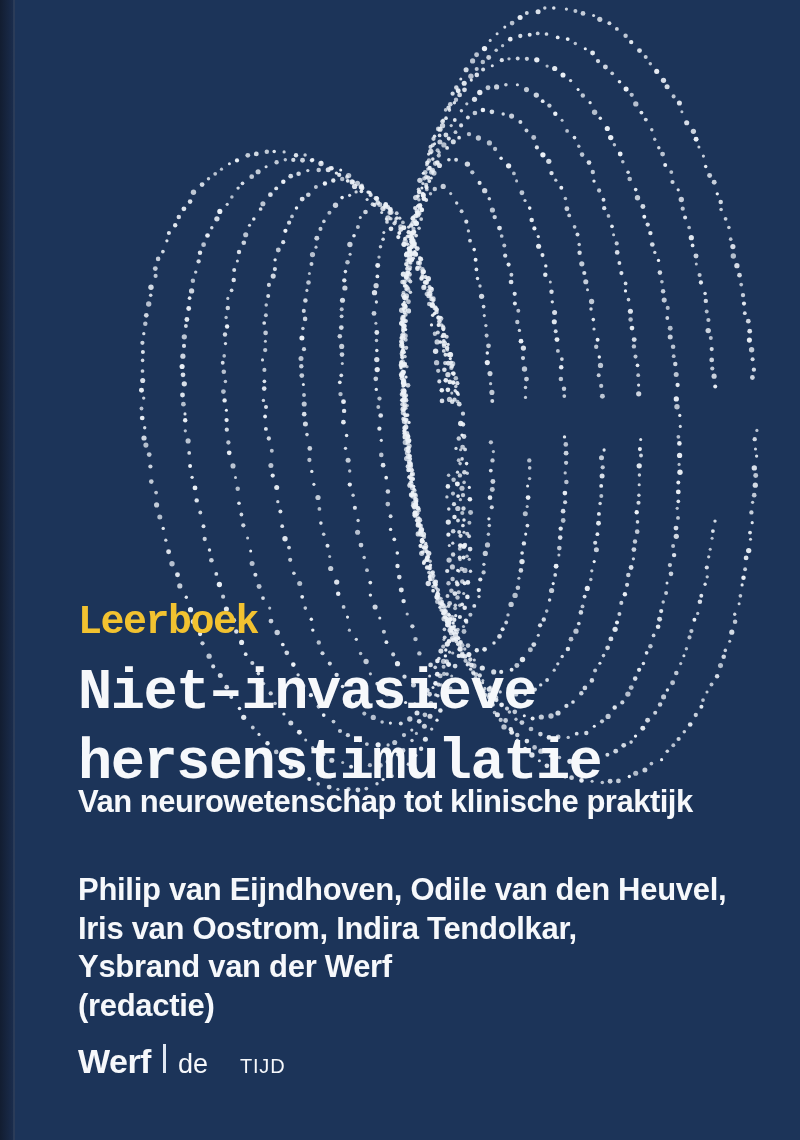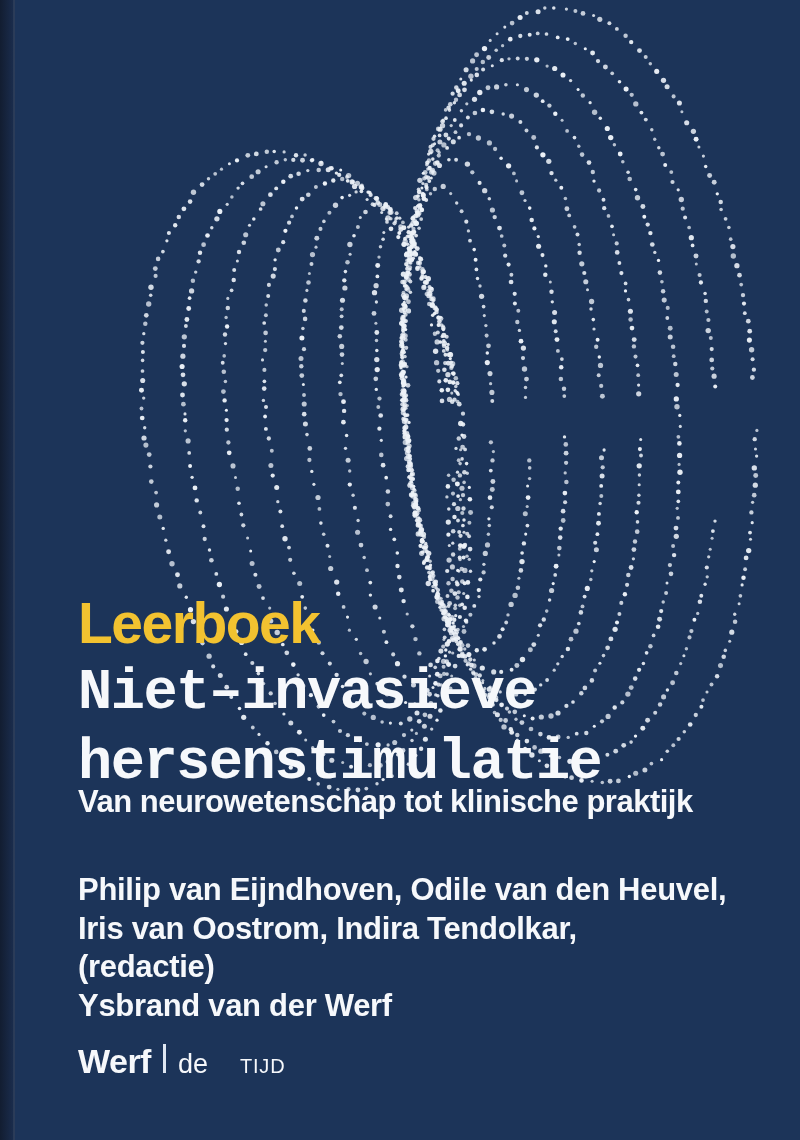--- a/index.html
+++ b/index.html
@@ -31,21 +31,21 @@
     position:absolute;left:0;top:0;width:800px;height:1140px;
     z-index:2;
   }
   .text-layer{position:absolute;left:0;top:0;width:800px;height:1140px;z-index:3;}
   .title-block{
     position:absolute;left:78px;top:588px;
     line-height:70px;
     font-weight:700;
     letter-spacing:-1.5px;
   }
-  .series{font-size:57px;color:var(--accent);}
+  .series{font-size:40px;color:var(--accent);font-family:Liberation Mono, monospace;}
   .title-line{font-size:57px;color:var(--white);font-family:Liberation Mono, monospace;}
   .subtitle{
     position:absolute;left:78px;top:784px;
     font-size:31px;font-weight:700;color:var(--white);
     letter-spacing:-0.5px;
   }
   .authors{
     position:absolute;left:78px;top:871px;
     font-size:31px;font-weight:700;color:var(--white);
     line-height:38.5px;letter-spacing:-0.3px;
@@ -1989,22 +1989,22 @@
     <div class="series">Leerboek</div>
     <div class="title-line">Niet–invasieve</div>
     <div class="title-line">hersenstimulatie</div>
   </div>
 
   <div class="subtitle">Van neurowetenschap tot klinische praktijk</div>
 
   <div class="authors">
     <div>Philip van Eijndhoven, Odile van den Heuvel,</div>
     <div>Iris van Oostrom, Indira Tendolkar,</div>
+    <div>Ysbrand van der Werf</div>
     <div>(redactie)</div>
-    <div>Ysbrand van der Werf</div>
   </div>
 
   <div class="publisher">
     <span class="pub-boom">Werf</span>
     <span class="pub-bar"></span>
     <span class="pub-de">de</span>
     <span class="pub-tijd">TIJD</span>
   </div>
 
 </div>

